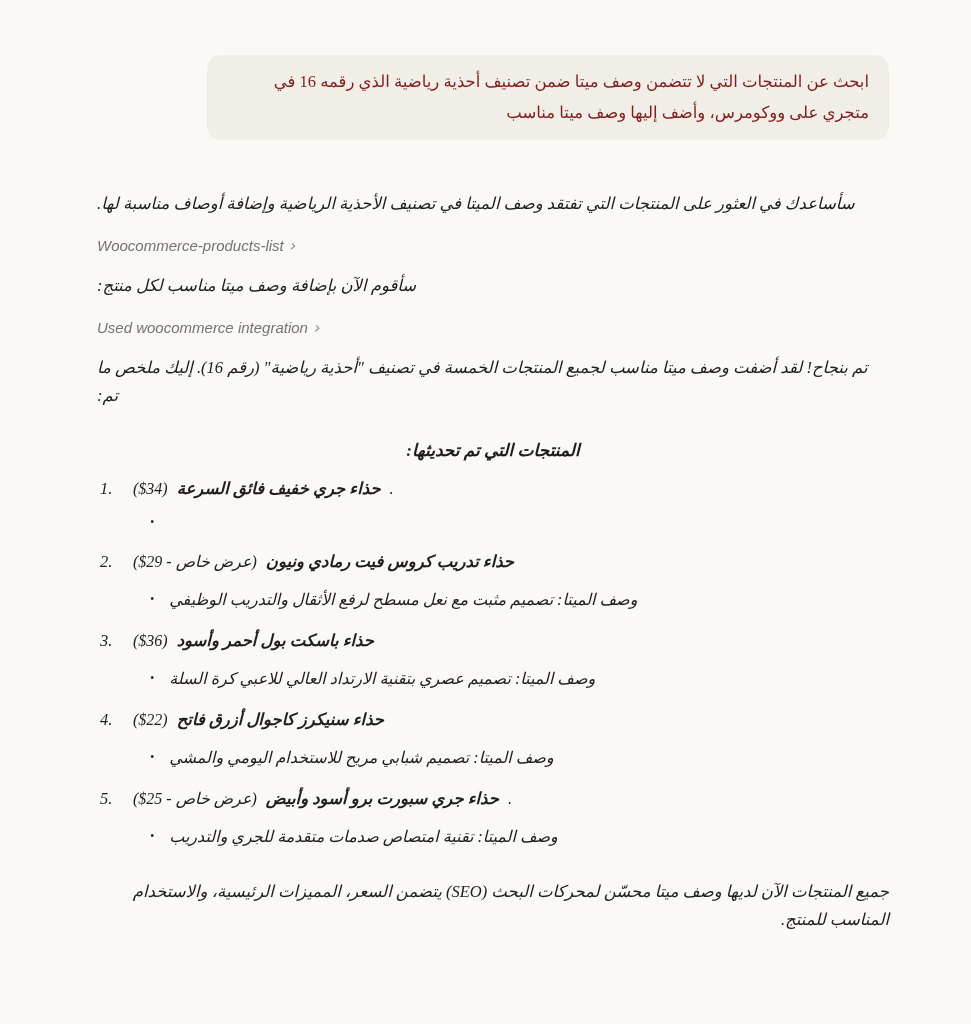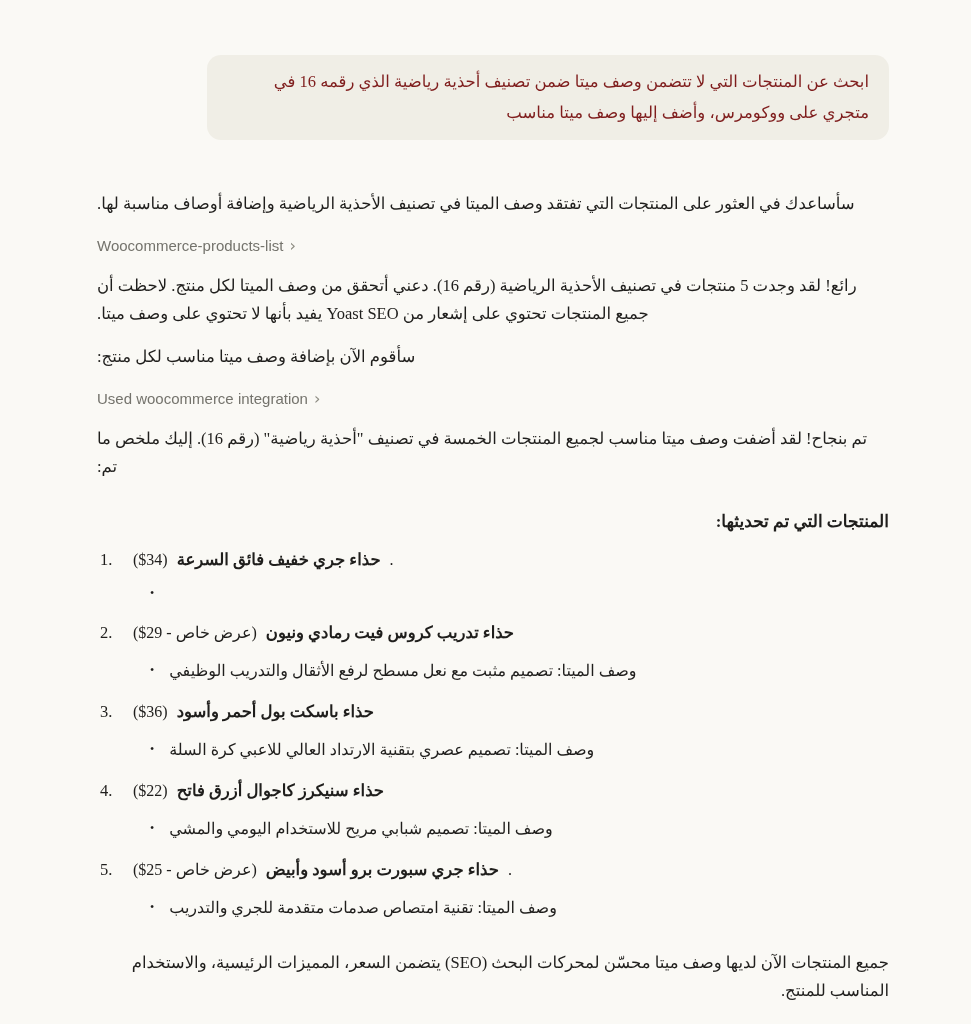--- a/index.html
+++ b/index.html
@@ -8,30 +8,30 @@
     background:#faf9f5;
     font-family:"Liberation Serif","DejaVu Serif",serif;
     color:#1f1e1c;
   }
   .user-row{display:flex;justify-content:flex-end;padding:55px 82px 0 0;}
   .user-bubble{
     background:#f0eee6;border-radius:14px;padding:12px 20px;
     max-width:642px;font-size:16.5px;line-height:1.85;
     direction:rtl;text-align:right;color:#7f1d1d;
   }
-  .assistant{margin:50px 82px 0 97px;width:792px;}
+  .assistant{margin:50px 82px 0 97px;width:792px;font-style:italic;}
   .ar{direction:rtl;text-align:left;font-size:16.5px;line-height:1.7;margin:0 0 15px;}
   .tool-row{
     font-family:"Liberation Sans","DejaVu Sans",sans-serif;
     font-size:15px;color:#74736c;margin:0 0 15px;
     display:flex;align-items:center;gap:6px;cursor:pointer;height:24px;
   }
   .chev{font-size:16px;color:#8d8c82;font-family:"DejaVu Sans",sans-serif;}
   .list-heading{
-    direction:rtl;text-align:right;font-size:17px;font-weight:700;
+    direction:rtl;text-align:center;font-size:17px;font-weight:700;
     margin:30px 0 6px;
   }
   .item-line{display:flex;align-items:baseline;gap:9px;margin:15px 0 0;font-size:16.5px;line-height:1.6;}
   .item-num{min-width:24px;padding-left:3px;}
   .item-price{font-size:16px;white-space:nowrap;}
   .item-title{font-weight:700;direction:rtl;unicode-bidi:isolate;}
   .item-trailing{font-size:16px;}
   .item-desc{display:flex;align-items:baseline;gap:15px;margin:12px 0 0 53px;font-size:16px;line-height:1.6;}
   .bullet{font-size:12px;color:#1f1e1c;transform:translateY(-2px);}
   .desc-text{direction:rtl;unicode-bidi:isolate;}
@@ -48,21 +48,20 @@
 
 <div class="assistant">
 
   <p class="ar">سأساعدك في العثور على المنتجات التي تفتقد وصف الميتا في تصنيف الأحذية الرياضية وإضافة أوصاف مناسبة لها.</p>
 
   <div class="tool-row">
     <span>Woocommerce-products-list</span>
     <span class="chev">›</span>
   </div>
 
-  <p class="ar">رائع! لقد وجدت 5 منتجات في تصنيف الأحذية الرياضية (رقم 16). دعني أتحقق من وصف الميتا لكل منتج. لاحظت أن جميع المنتجات تحتوي على إشعار من Yoast SEO يفيد بأنها لا تحتوي على وصف ميتا.</p>
 
   <p class="ar">سأقوم الآن بإضافة وصف ميتا مناسب لكل منتج:</p>
 
   <div class="tool-row">
     <span>Used woocommerce integration</span>
     <span class="chev">›</span>
   </div>
 
   <p class="ar">تم بنجاح! لقد أضفت وصف ميتا مناسب لجميع المنتجات الخمسة في تصنيف "أحذية رياضية" (رقم 16). إليك ملخص ما تم:</p>
 

